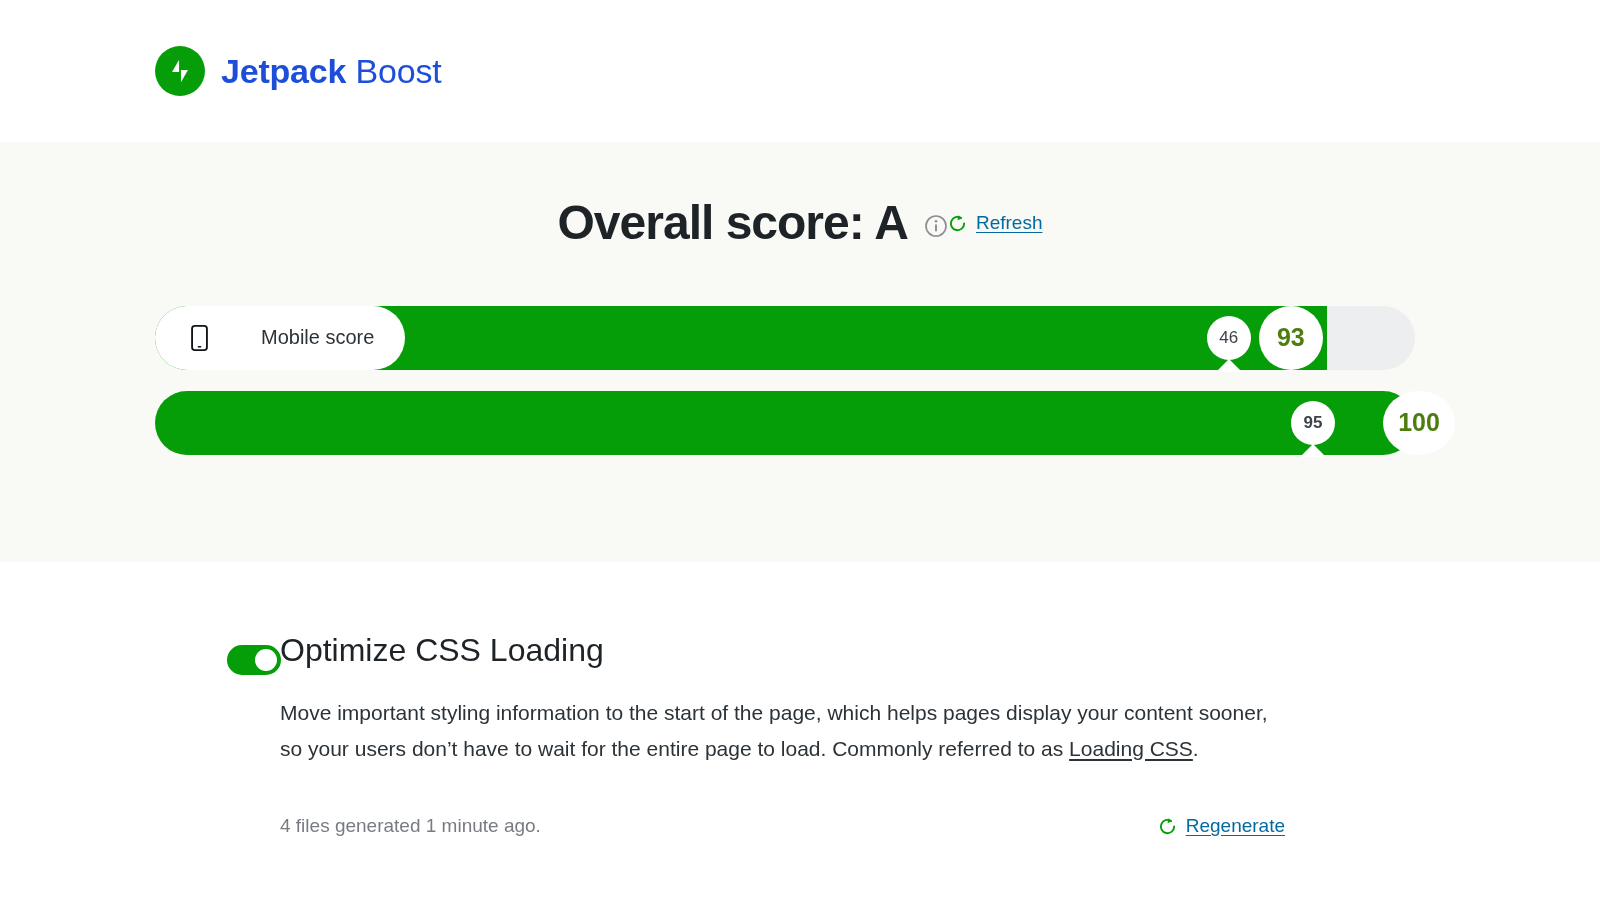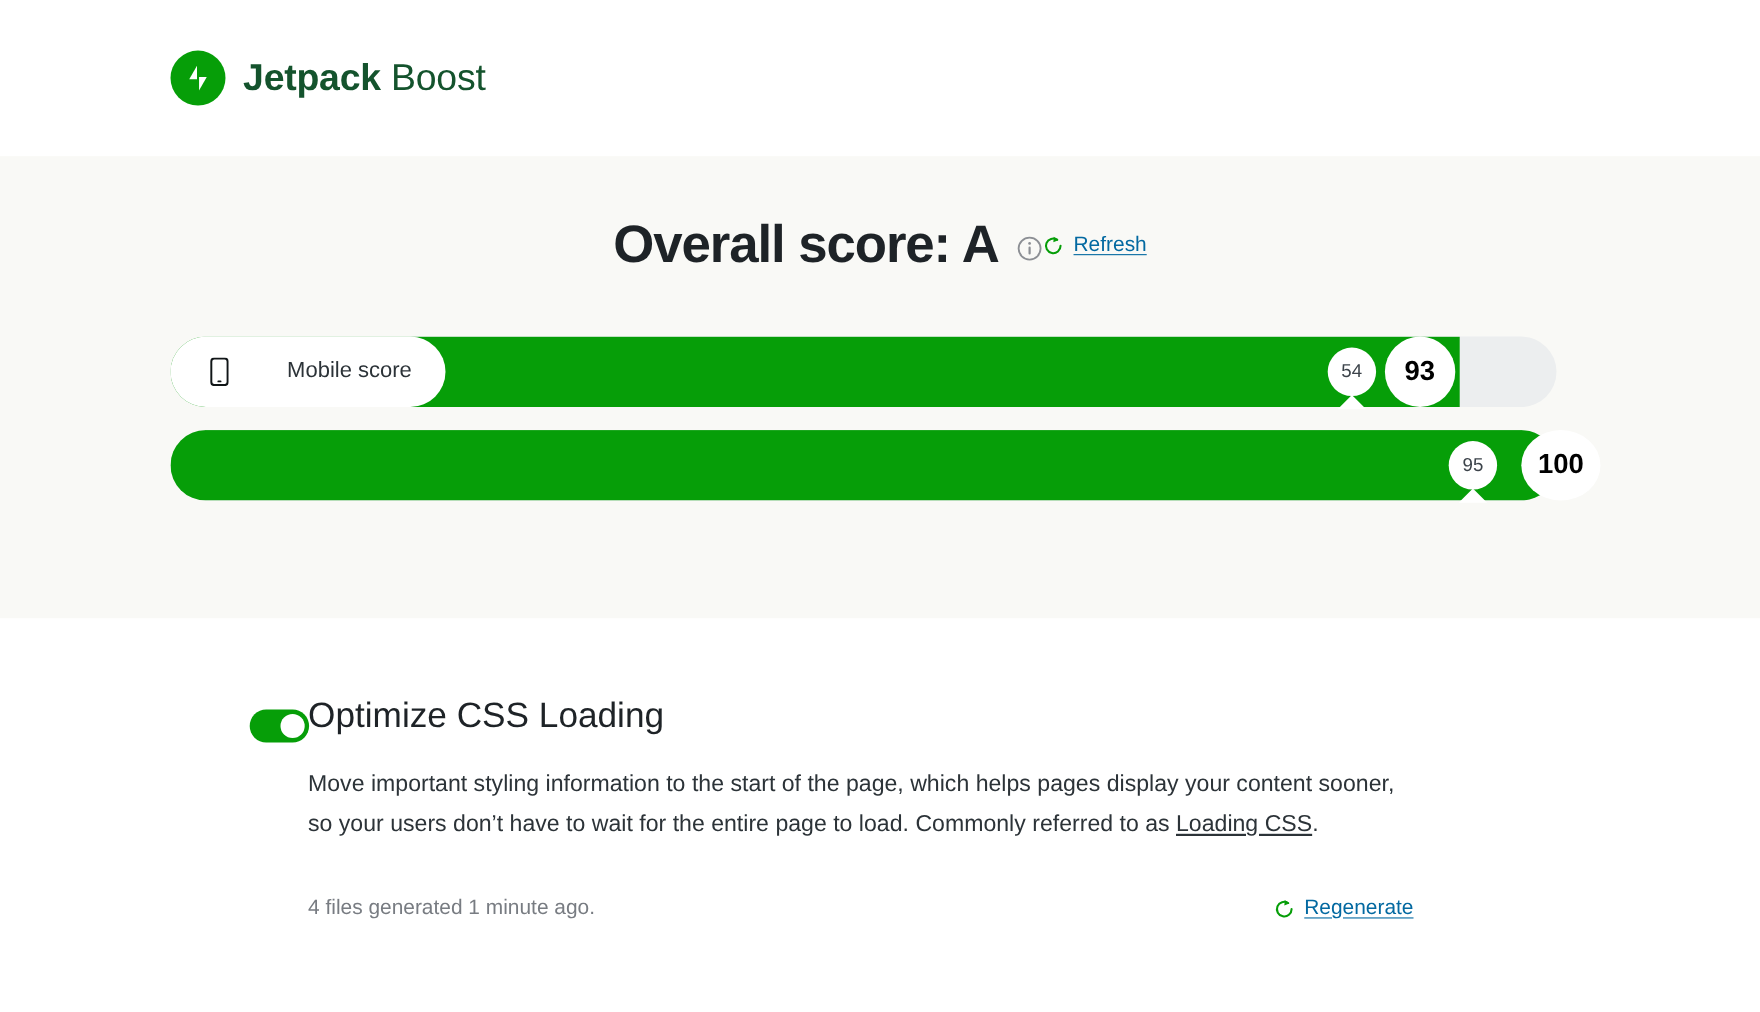--- a/index.html
+++ b/index.html
@@ -40,21 +40,21 @@
     border-radius: 50%;
     background: #069e08;
     display: flex;
     align-items: center;
     justify-content: center;
     flex: none;
   }
   .brand-title {
     font-size: 34px;
     line-height: 1;
-    color: #14532d;
+    color: #1d4ed8;
     letter-spacing: -0.2px;
     white-space: nowrap;
   }
   .brand-title .b-strong { font-weight: 700; }
   .brand-title .b-light { font-weight: 400; }
 
   
   .score-panel {
     background: #f9f9f6;
     padding: 55px 155px 62px 155px;
@@ -180,21 +180,21 @@
     transform: translate(-50%, -50%);
     width: 64px;
     height: 64px;
     border-radius: 50%;
     background: #ffffff;
     display: flex;
     align-items: center;
     justify-content: center;
     font-size: 25px;
     font-weight: 700;
-    color: #000000;
+    color: #4d7c0f;
     z-index: 5;
   }
   .score-bubble.wide { width: 72px; }
 
   
   .module {
     padding: 70px 155px 0 155px;
     display: flex;
     align-items: flex-start;
   }
@@ -310,31 +310,31 @@
         <div class="label-pill">
           <span class="device-icon">
             <svg width="17" height="26" viewBox="0 0 18 28" aria-hidden="true">
               <rect x="1" y="1" width="16" height="26" rx="3" fill="none" stroke="#101517" stroke-width="2"></rect>
               <rect x="7" y="22.5" width="4" height="1.8" rx="0.9" fill="#101517"></rect>
             </svg>
           </span>
           <span class="pill-text">Mobile score</span>
         </div>
         <div class="prev-bubble" id="prev-mobile" style="left: 1073.8px;">
-          <span>54</span>
+          <span>46</span>
           <span class="prev-notch"></span>
         </div>
         <div class="score-bubble" id="cur-mobile" style="left: 1135.8px;">93</div>
       </div>
 
       <div class="score-row">
         <div class="bar-track">
           <div class="bar-fill" id="fill-desktop" style="width: 1260px;"></div>
         </div>
-        <div class="prev-bubble" id="prev-desktop" style="left: 1184px;">
+        <div class="prev-bubble" id="prev-desktop" style="left: 1158px; font-weight: bold;">
           <span>95</span>
           <span class="prev-notch"></span>
         </div>
         <div class="score-bubble wide" id="cur-desktop" style="left: 1264px;">100</div>
       </div>
 
     </div>
   </div>
 
   <div class="module">

